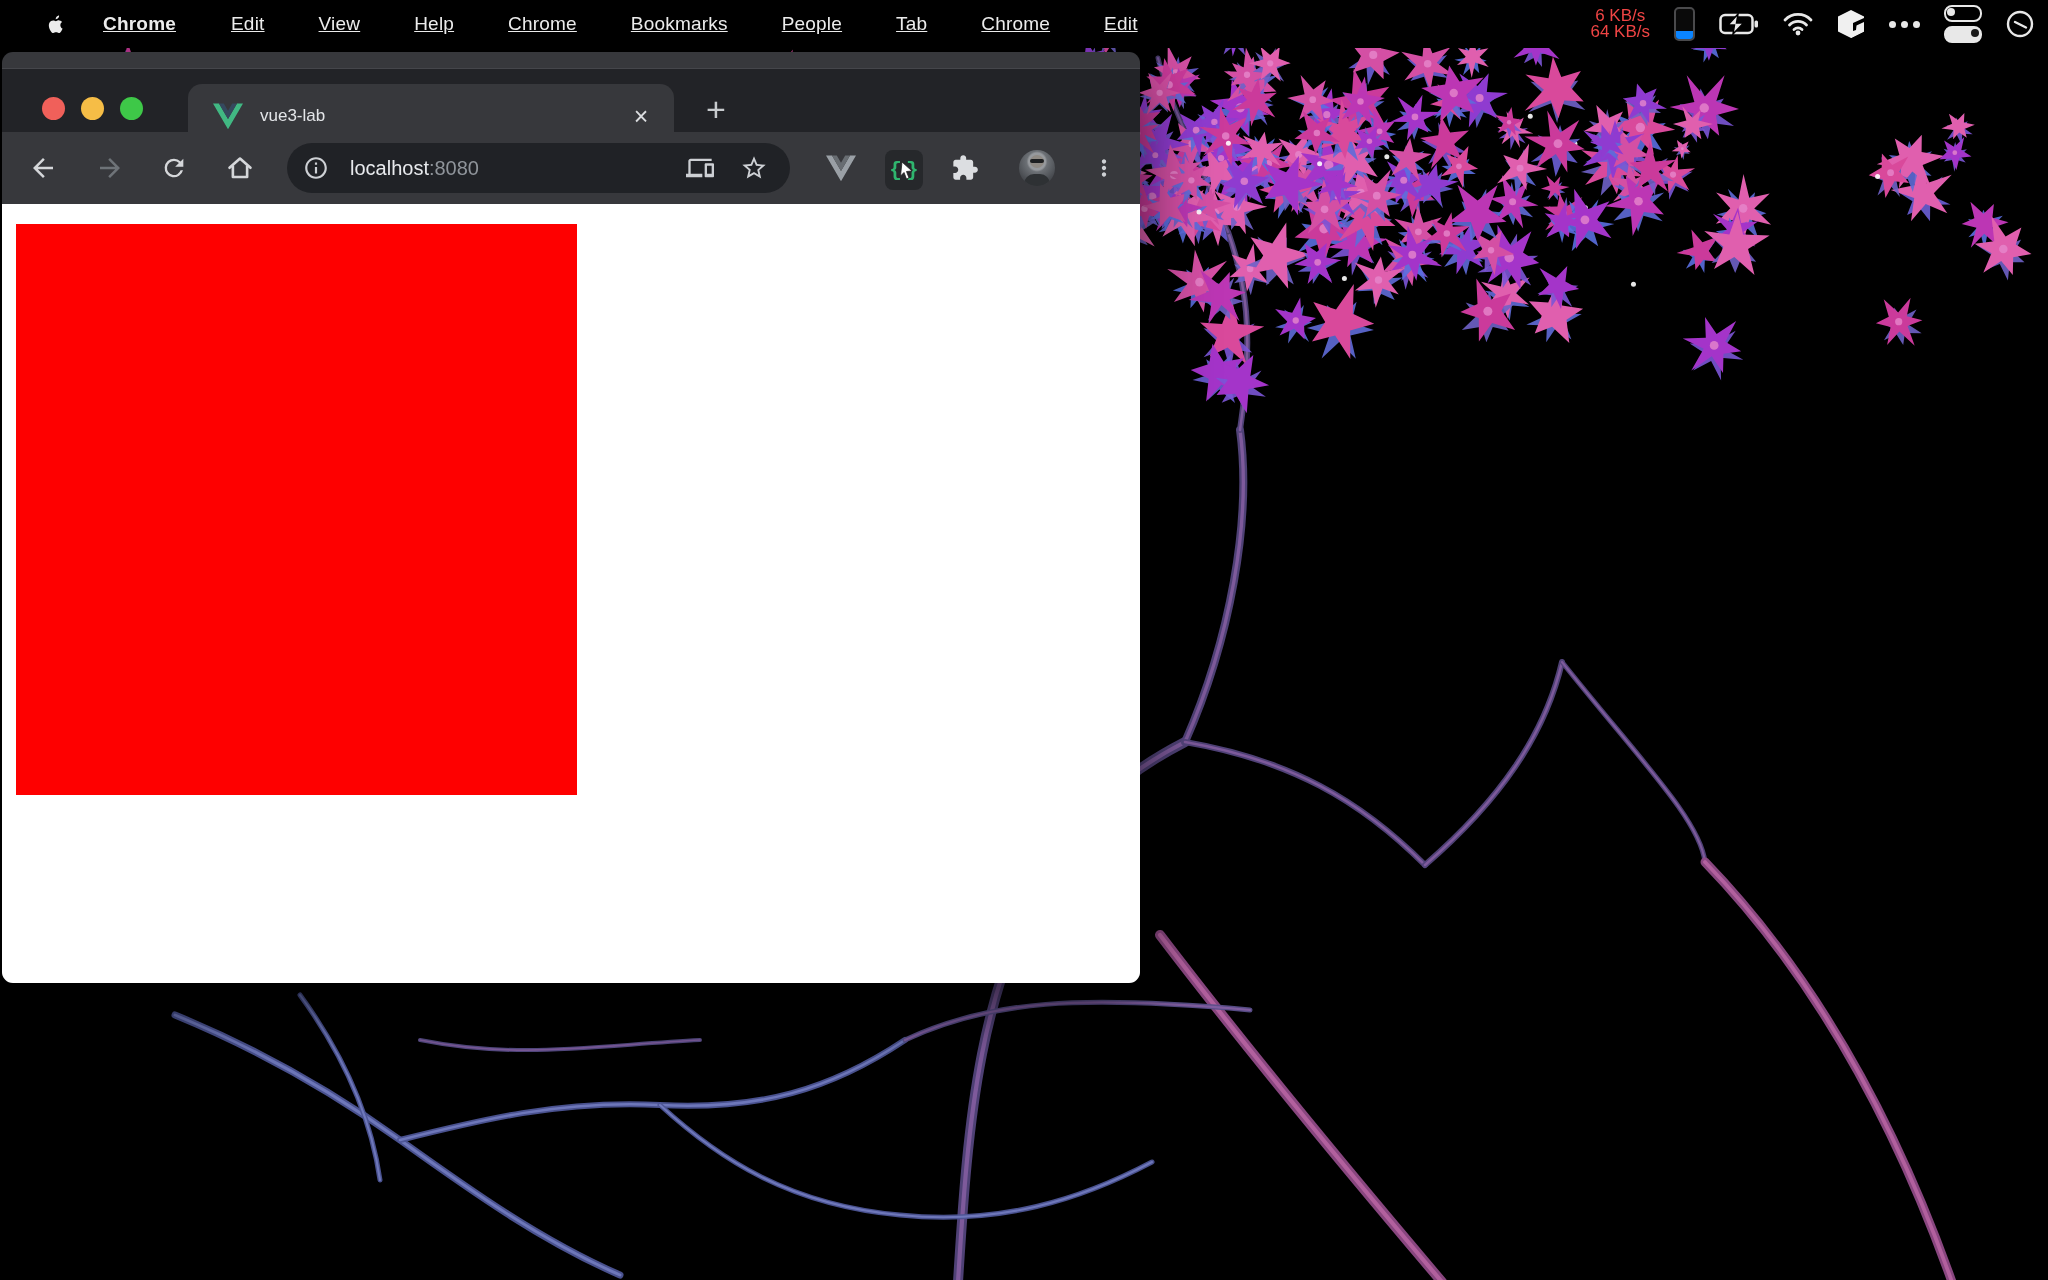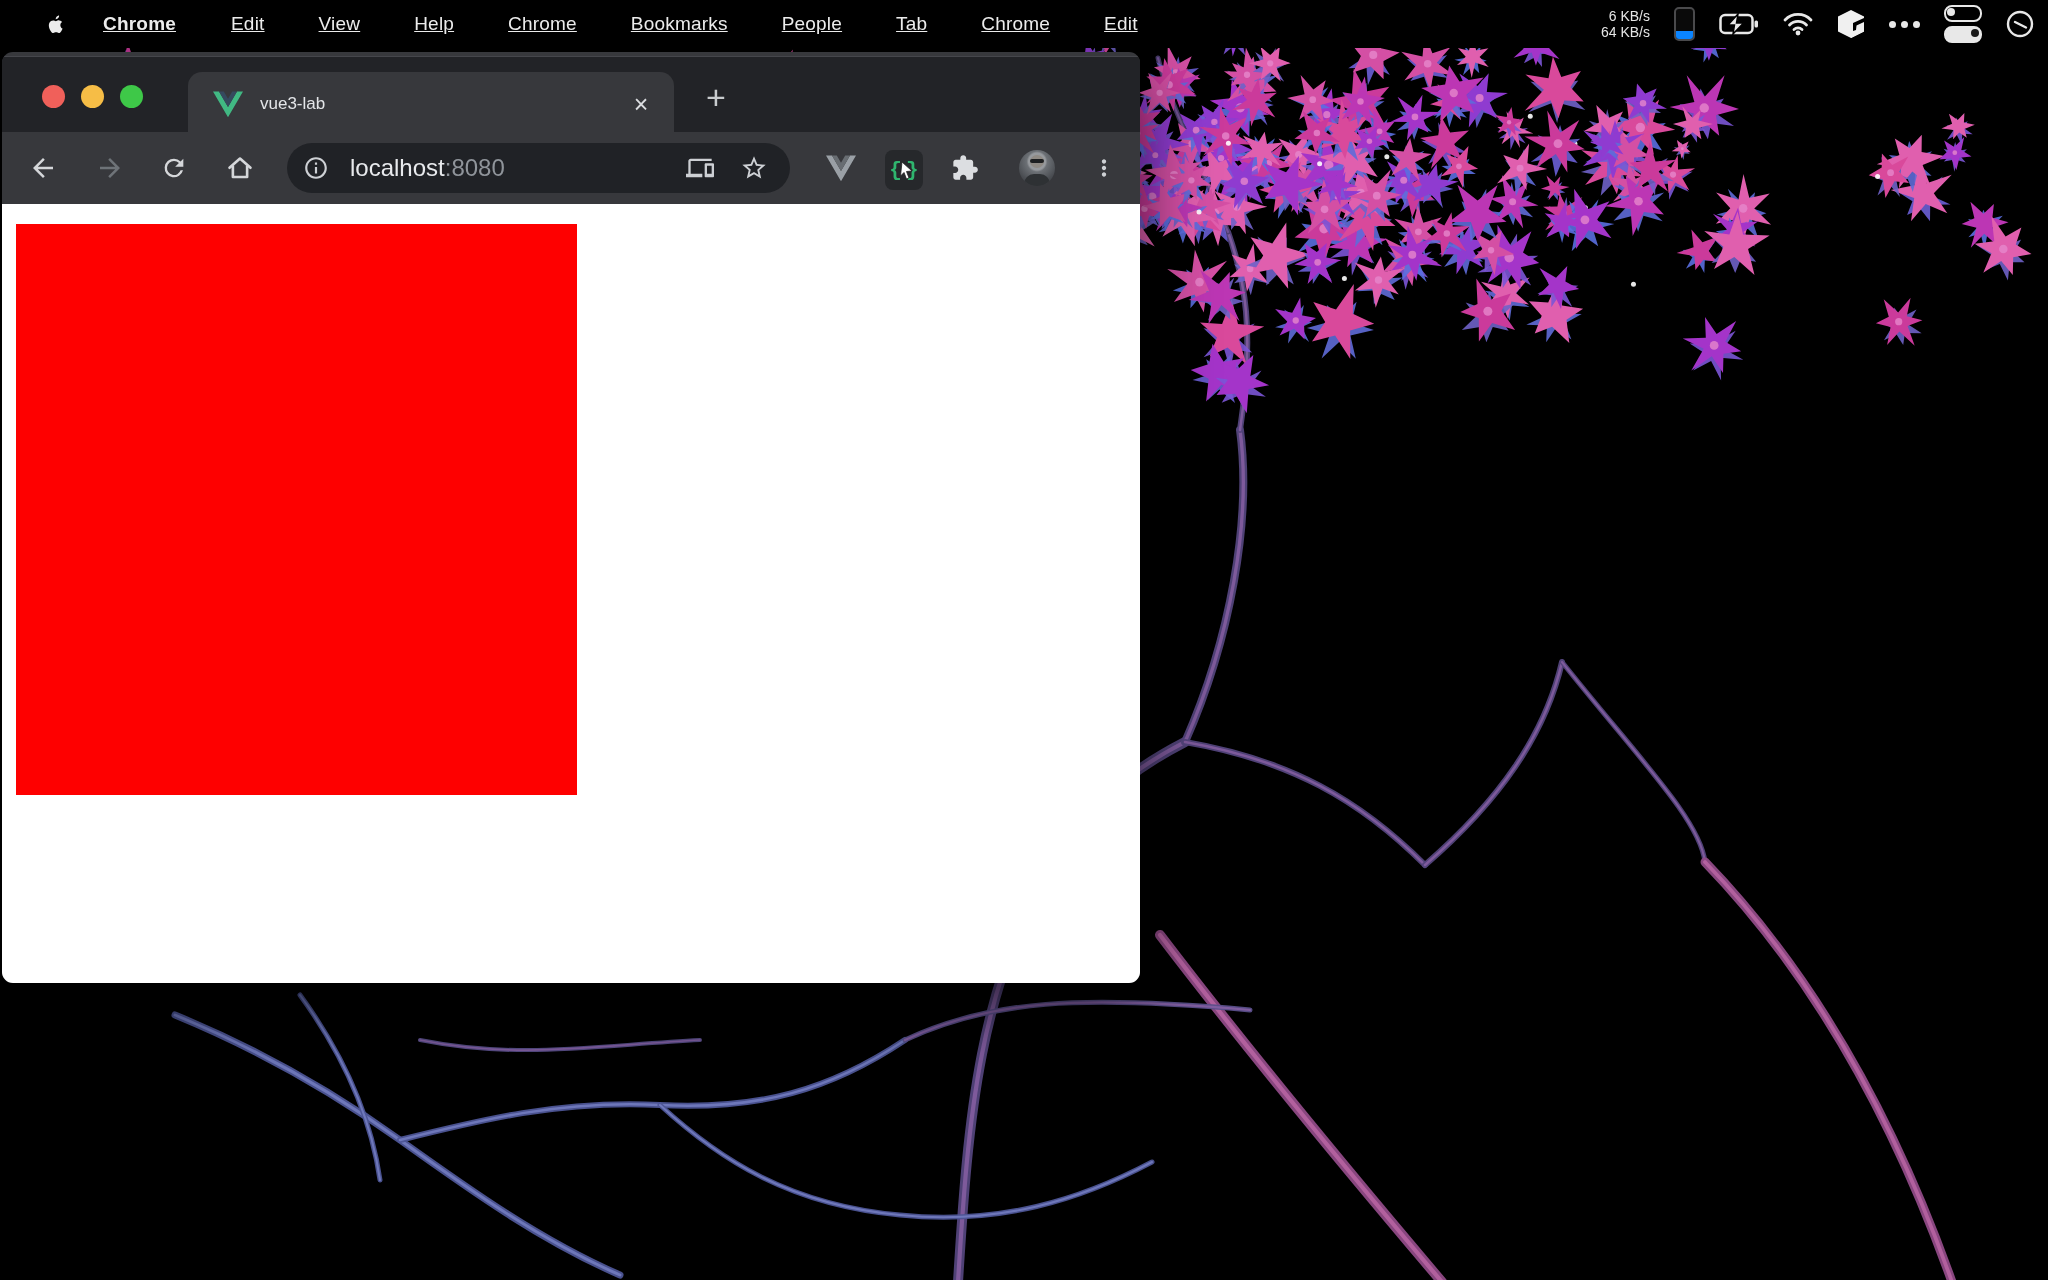--- a/index.html
+++ b/index.html
@@ -12,60 +12,60 @@
   #flowers{position:absolute;left:0;top:0;z-index:0;}
   
   .menubar{
     position:absolute;left:0;top:0;width:2048px;height:48px;background:#000;
     display:flex;align-items:center;z-index:20;color:#ededed;
   }
   .menubar .apple{margin-left:46px;display:flex;align-items:center;}
   .menu-item{font-size:19px;padding:0 27px;color:#ececec;letter-spacing:.2px;text-decoration:underline;}
   .menu-item.app{font-weight:700;padding:0 28px 0 36px;}
   .status-area{position:absolute;right:14px;top:0;height:48px;display:flex;align-items:center;gap:24px;}
-  .net-speed{color:#e5e5e5;font-size:14px;line-height:16px;text-align:right;}
+  .net-speed{color:#ef4444;font-size:17px;line-height:16px;text-align:center;}
   .sicon{display:flex;align-items:center;justify-content:center;}
   
   .phone{width:17px;height:30px;border:2.5px solid #4a4a4c;border-radius:5px;background:#0a0a0a;position:relative;overflow:hidden;}
   .phone .fill{position:absolute;bottom:0;left:0;width:100%;height:8px;background:#0a84ff;}
   
   .toggles{display:flex;flex-direction:column;gap:4px;}
   .toggles .t1{width:34px;height:13px;border:2.5px solid #e8e8e8;border-radius:8px;position:relative;}
   .toggles .t1 i{position:absolute;left:1px;top:1px;width:8px;height:8px;border-radius:50%;background:#e8e8e8;}
   .toggles .t2{width:34px;height:13px;background:#e8e8e8;border-radius:8px;position:relative;border:2.5px solid #e8e8e8;}
   .toggles .t2 i{position:absolute;right:1px;top:1px;width:8px;height:8px;border-radius:50%;background:#1a1a1a;}
   .dots3{display:flex;gap:5px;}
   .dots3 i{width:7px;height:7px;border-radius:50%;background:#e8e8e8;}
   
   .bwindow{
     position:absolute;left:2px;top:52px;width:1138px;height:931px;z-index:10;
     border-radius:11px;overflow:hidden;background:#37383c;
     box-shadow:0 22px 70px rgba(0,0,0,.65);
   }
-  .tabstrip{position:absolute;left:0;top:4px;width:100%;height:80px;background:#222327;box-shadow:inset 0 1px 0 #45464b;}
+  .tabstrip{position:absolute;left:0;top:16px;width:100%;height:80px;background:#222327;box-shadow:inset 0 1px 0 #45464b;}
   .tlights{position:absolute;left:40px;top:29px;display:flex;gap:16px;}
   .tlight{width:23px;height:23px;border-radius:50%;}
   .tl-red{background:#f0605a;}.tl-yellow{background:#f6bd46;}.tl-green{background:#3ec848;}
   .tab{
     position:absolute;left:186px;top:16px;width:486px;height:64px;background:#37383c;
     border-radius:14px 14px 0 0;display:flex;align-items:center;
   }
   .tab .favicon{margin-left:25px;width:30px;height:27px;flex:0 0 auto;}
   .tab .title{margin-left:17px;color:#e3e5e8;font-size:17px;flex:1 1 auto;white-space:nowrap;overflow:hidden;}
   .tab .close{width:30px;height:30px;margin-right:18px;display:flex;align-items:center;justify-content:center;
     color:#dcdee1;font-size:25px;border-radius:50%;}
   .newtab{position:absolute;left:691px;top:18px;width:46px;height:46px;display:flex;align-items:center;
     justify-content:center;color:#c8cbce;font-size:34px;font-weight:400;border-radius:50%;}
   .toolbar{position:absolute;left:0;top:80px;width:100%;height:72px;background:#37383c;border-bottom:2px solid #26272a;}
   .navbtn{position:absolute;top:14px;width:44px;height:44px;display:flex;align-items:center;justify-content:center;border-radius:50%;}
   .omnibox{
     position:absolute;left:285px;top:11px;width:503px;height:50px;border-radius:25px;background:#202226;
     display:flex;align-items:center;
   }
-  .omnibox .url{margin-left:14px;font-size:24px;color:#e8eaed;white-space:nowrap;}
+  .omnibox .url{margin-left:14px;font-size:20px;color:#e8eaed;white-space:nowrap;}
   .omnibox .url .port{color:#8f949a;}
   .omni-right{margin-left:auto;display:flex;align-items:center;gap:14px;margin-right:16px;}
   .ticon{width:40px;height:40px;display:flex;align-items:center;justify-content:center;border-radius:50%;}
   .ext-brace{
     width:38px;height:40px;border-radius:8px;background:#26282b;display:flex;align-items:center;justify-content:center;
     position:relative;font-family:"Liberation Mono",monospace;font-weight:700;font-size:21px;color:#2fb56e;
   }
   .ext-brace .cursor{position:absolute;left:12px;top:10px;}
   .avatar{width:36px;height:36px;border-radius:50%;overflow:hidden;background:radial-gradient(circle at 50% 32%,#96999d 0 28%,#6c7075 34%,#4a4d52 68%,#343639 100%);position:relative;}
   .avatar .body{position:absolute;bottom:-4px;left:5px;width:26px;height:16px;border-radius:10px 10px 0 0;background:#2e3134;}

